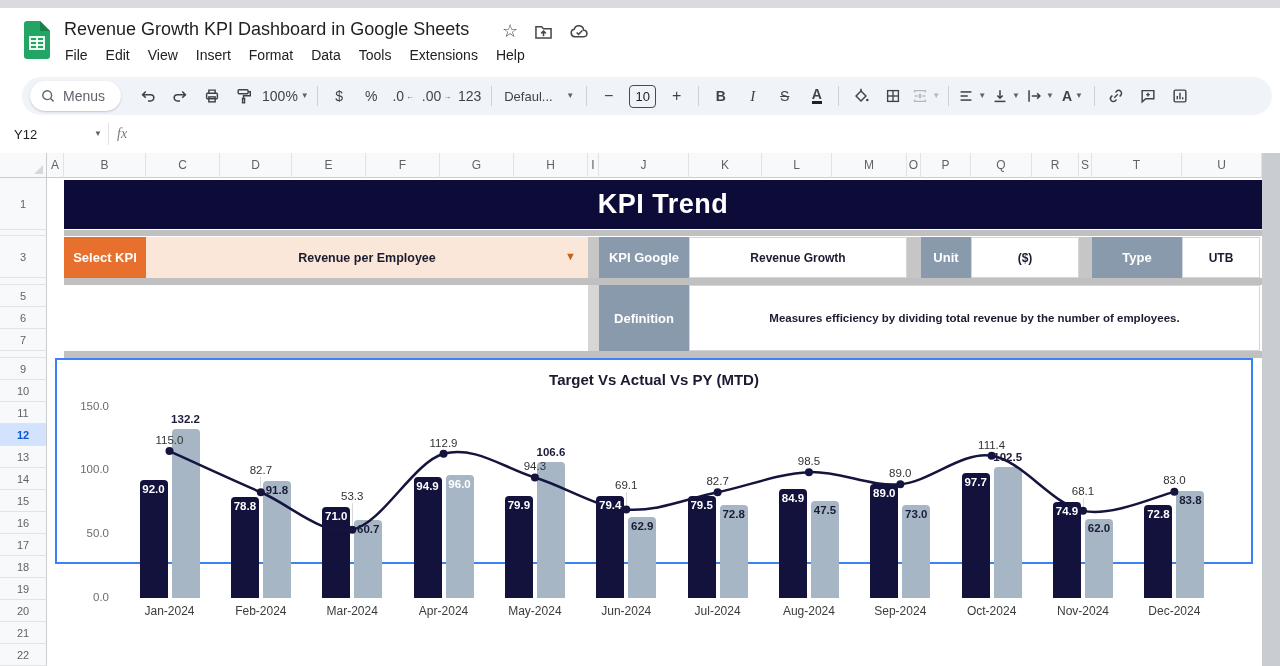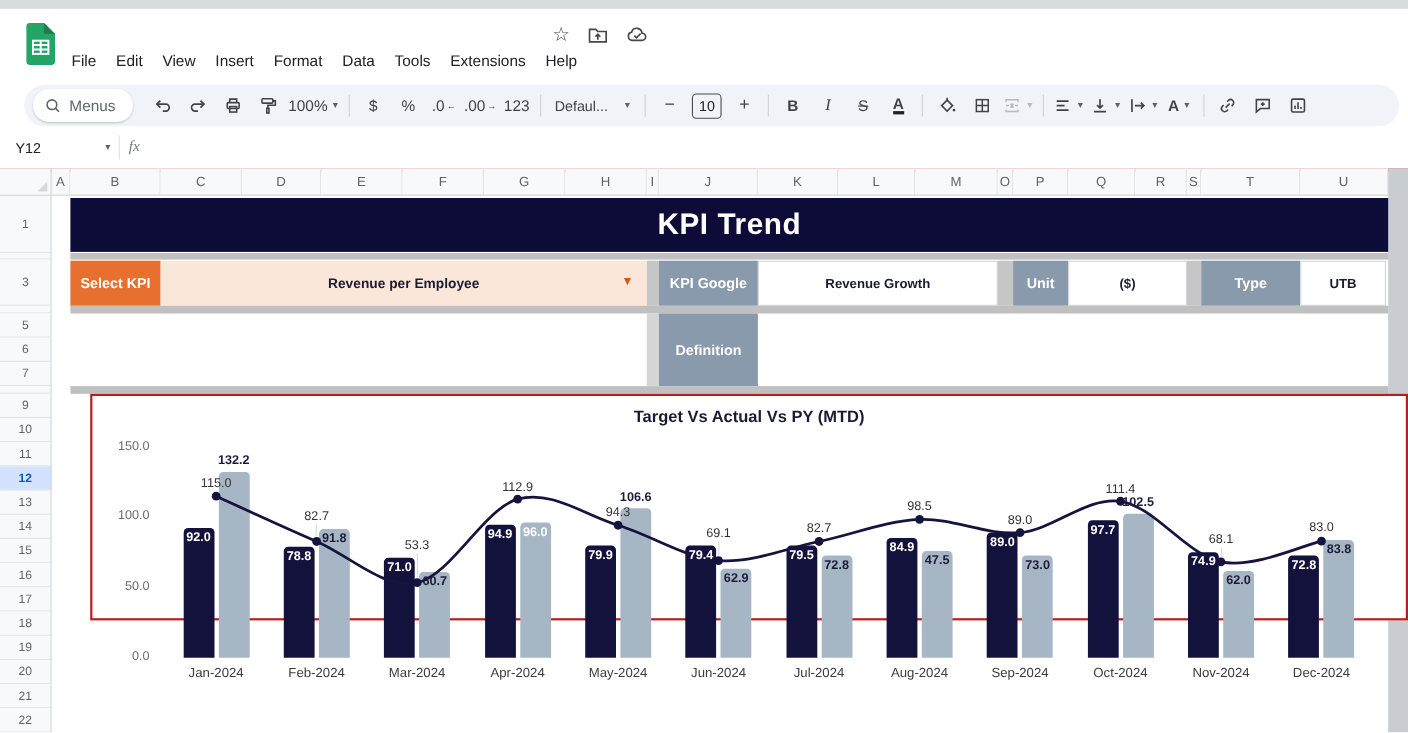--- a/index.html
+++ b/index.html
@@ -84,21 +84,21 @@
   .type-label{left:1092px;width:90px;}
   .type-val{left:1182px;width:78px;}
   .r57{top:285px;height:66px;}
   .formula-label{left:64px;width:82px;}
   .formula-val{left:146px;width:442px;}
   .gap-i5{left:588px;width:11px;background:#D6D6D6;}
   .def-label{left:599px;width:90px;}
   .def-val{left:689px;width:571px;font-size:11.5px;}
 
   
-  .chart{left:82px;top:358px;width:1198px;height:206px;background:#fff;border:2px solid #b91c1c;
+  .chart{left:55px;top:358px;width:1198px;height:206px;background:#fff;border:2px solid #3b82f6;
          box-sizing:border-box;}
   .chart-title{position:absolute;left:0;top:11px;width:100%;text-align:center;font-size:15px;
                font-weight:bold;color:#1A1A33;}
   #chart-plot{position:absolute;left:0;top:0;width:1194px;height:287px;}
   .ytick{position:absolute;width:46px;text-align:right;font-size:11.5px;color:#6B6B6B;}
   .xlab{position:absolute;width:84px;text-align:center;font-size:12px;color:#3B3B3B;}
   .bar{position:absolute;width:28px;border-radius:4px 4px 0 0;}
   .dlab{position:absolute;width:60px;text-align:center;font-size:11.5px;line-height:13px;}
   .leader{position:absolute;width:1px;background:#D9D9D9;}
   .legend{position:absolute;left:0;width:100%;display:flex;justify-content:center;gap:22px;
@@ -118,20 +118,21 @@
       <path d="M2 4 a3 3 0 0 1 3 -3 h13 l10 10 v25 a3 3 0 0 1 -3 3 h-20 a3 3 0 0 1 -3 -3 z" fill="#23A566"></path>
       <path d="M18 1 l10 10 h-10 z" fill="#188048"></path>
       <g stroke="#fff" stroke-width="1.8" fill="none">
         <rect x="8" y="17" width="14" height="12"></rect>
         <line x1="8" y1="21" x2="22" y2="21"></line>
           <line x1="8" y1="25" x2="22" y2="25"></line>
         <line x1="15" y1="17" x2="15" y2="29"></line>
       </g>
     </svg>
   </div>
+  <div class="abs doc-title">Revenue Growth KPI Dashboard in Google Sheets</div>
   <div class="abs doc-icons">
     <span style="font-size:18px;line-height:1;">☆</span>
     <span>
       <svg width="19" height="17" viewBox="0 0 20 18" fill="none" stroke="#474747" stroke-width="1.6">
         <path d="M2 4 h6 l2 2 h8 v10 h-16 z"></path>
           <path d="M10 14 v-5 M7.6 11 L10 8.6 L12.4 11"></path>
       </svg>
     </span>
     <span>
       <svg width="21" height="16" viewBox="0 0 22 16" fill="none" stroke="#474747" stroke-width="1.6">
@@ -372,20 +373,21 @@
   <div class="abs lbl slate r3 unit-label">Unit</div>
   <div class="abs val r3 unit-val">($)</div>
   <div class="abs r3 gapcell gap-s3"></div>
   <div class="abs lbl slate r3 type-label">Type</div>
   <div class="abs val r3 type-val">UTB</div>
 
   <div class="abs gstrip s4"></div>
 
   <div class="abs r57 gap-i5"></div>
   <div class="abs lbl slate r57 def-label">Definition</div>
+  <div class="abs val r57 def-val">Measures efficiency by dividing total revenue by the number of employees.</div>
 
   <div class="abs gstrip s8"></div>
 
   <div class="abs chart">
     <div class="chart-title">Target Vs Actual Vs PY (MTD)</div>
     <div id="chart-plot">
         <div class="ytick" style="left: 6px; top: 230.6px;">0.0</div>
         <div class="ytick" style="left: 6px; top: 166.91px;">50.0</div>
         <div class="ytick" style="left: 6px; top: 103.22px;">100.0</div>
         <div class="ytick" style="left: 6px; top: 39.53px;">150.0</div>

